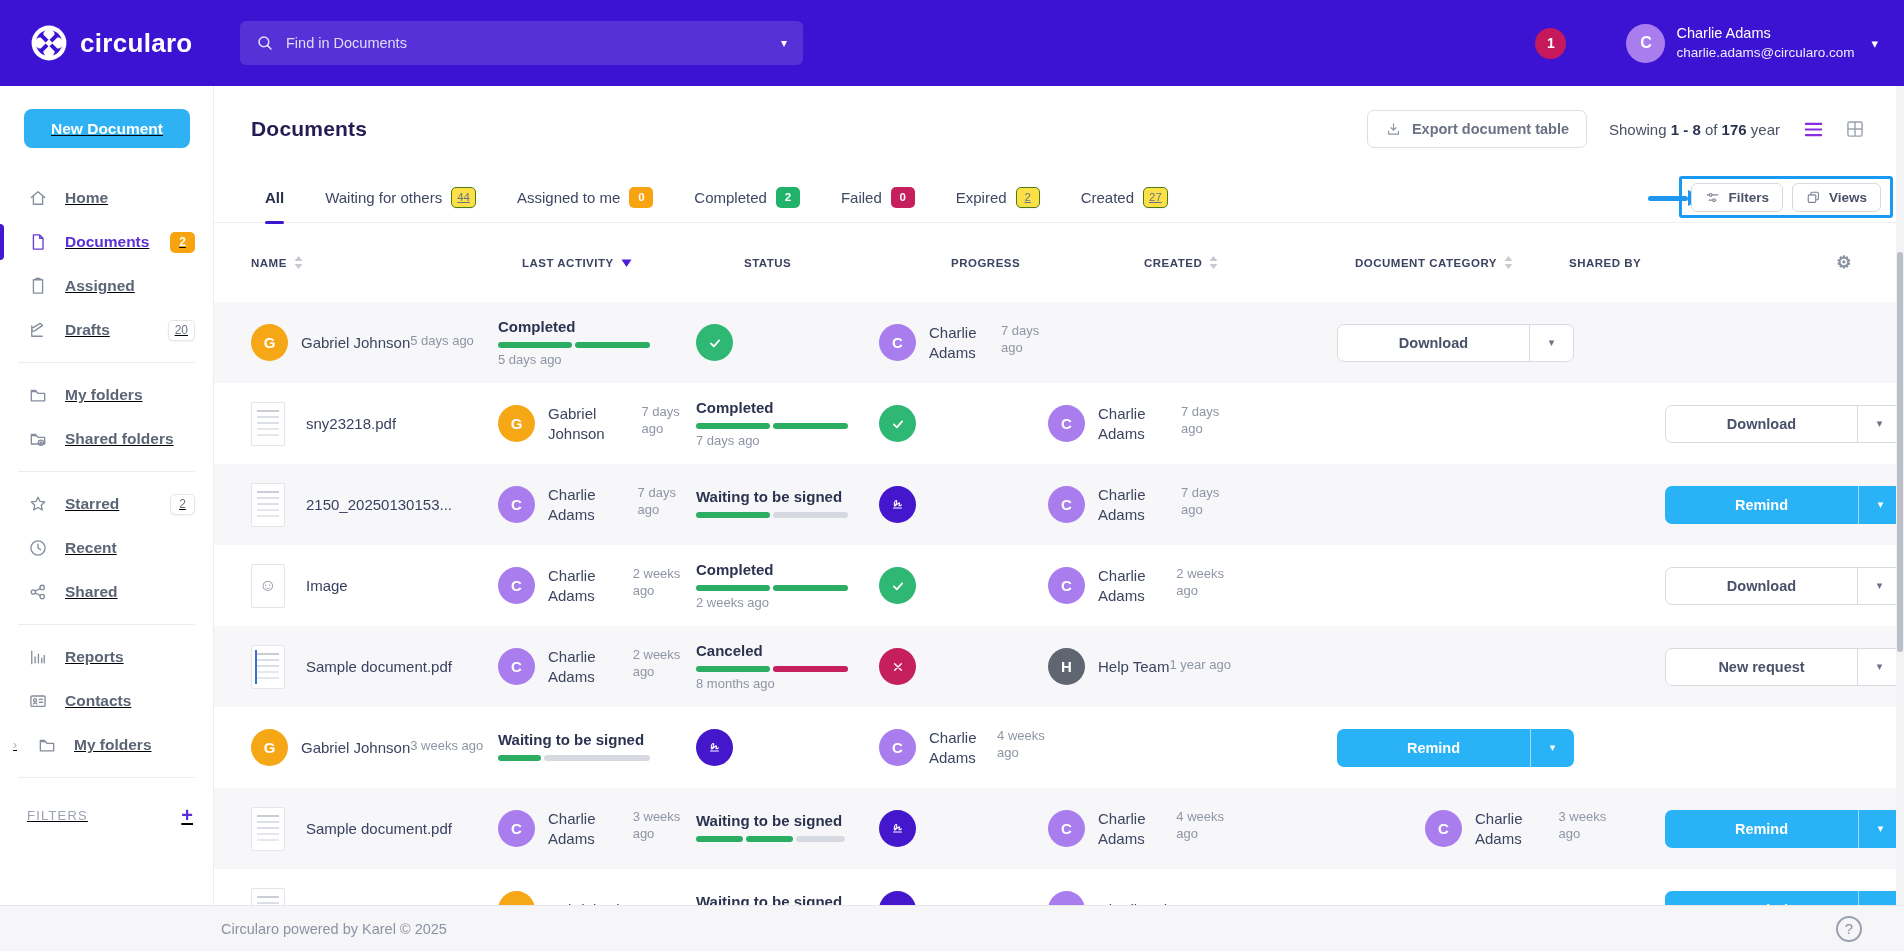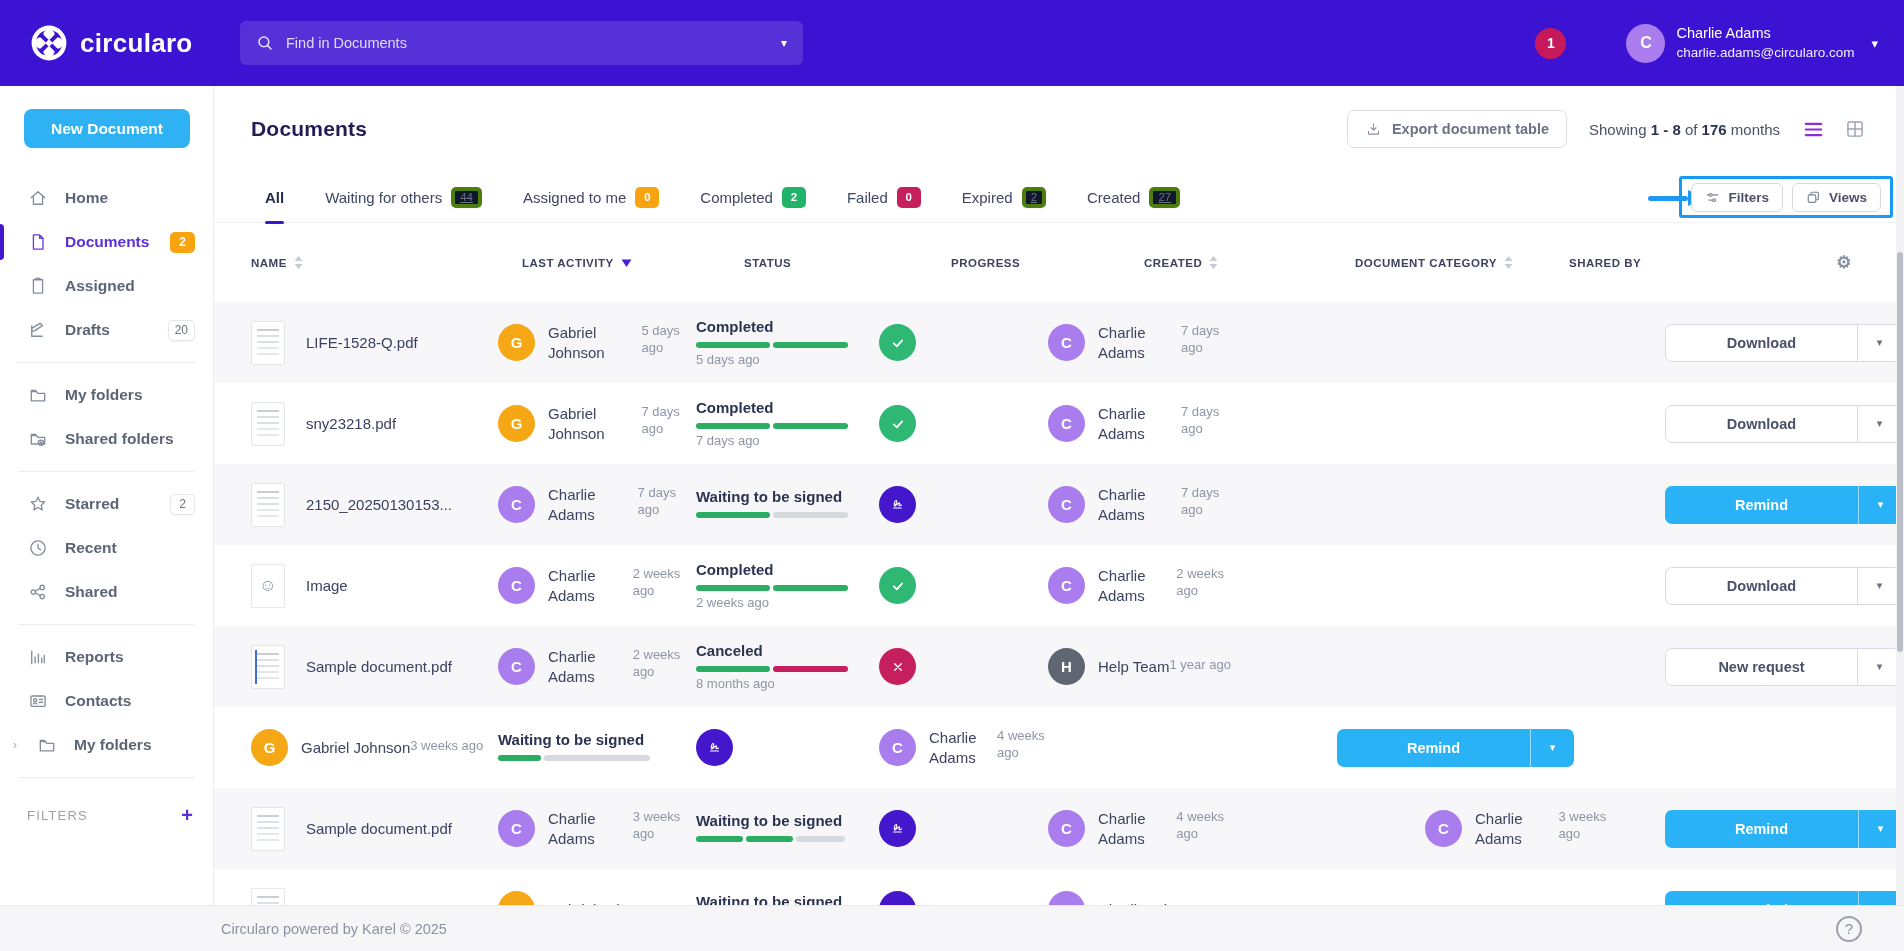--- a/index.html
+++ b/index.html
@@ -15,21 +15,21 @@
   .top-right { position:absolute; right:26px; top:0; height:86px; display:flex; align-items:center; gap:30px; }
   .notif { width:31px; height:31px; border-radius:50%; background:#c6195c; color:#fff; font-size:14px; font-weight:bold; display:flex; align-items:center; justify-content:center; margin-right:30px; }
   .userblock { display:flex; align-items:center; gap:11px; }
   .avatar-lg { width:39px; height:39px; border-radius:50%; background:#a97ded; color:#fff; font-weight:bold; font-size:16px; display:flex; align-items:center; justify-content:center; }
   .user-meta { display:flex; flex-direction:column; line-height:1.35; }
   .user-name { color:#fff; font-size:14.5px; }
   .user-email { color:rgba(255,255,255,.92); font-size:13.5px; }
   .top-caret { color:#fff; font-size:13px; margin-left:6px; }
 
   
-  .sidebar { position:absolute; left:0; top:86px; width:214px; bottom:0; background:#fff; border-right:1px solid #ededf1; z-index:20; }
+  .sidebar { position:absolute; left:0; top:86px; width:214px; bottom:0; background:#fff; border-right:1px solid #ededf1; z-index:20;text-decoration:underline; }
   .new-doc { display:block; margin:23px 0 28px 24px; width:166px; height:39px; background:#2eb2f3; border:none; border-radius:8px; color:#fff; font-size:15.5px; font-weight:bold; font-family:inherit; cursor:pointer; }
   .side-item { position:relative; height:44px; display:flex; align-items:center; padding-left:27px; gap:17px; cursor:pointer; }
   .side-item .slabel { font-size:15.5px; color:#5c6575; font-weight:600; }
   .side-item.active .slabel { color:#5b2fd6; }
   .side-item.active .sicon svg { stroke:#6a3bdc; }
   .side-item.active::before { content:""; position:absolute; left:0; top:4px; width:4px; height:36px; background:#4316cf; border-radius:0 4px 4px 0; }
   .sicon { width:21px; height:21px; display:flex; align-items:center; justify-content:center; }
   .sicon svg { stroke:#848d9d; fill:none; stroke-width:1.6; stroke-linecap:round; stroke-linejoin:round; width:20px; height:20px; }
   .sbadge { margin-left:auto; margin-right:18px; min-width:25px; height:21px; padding:0 6px; border-radius:5px; font-size:12px; display:flex; align-items:center; justify-content:center; }
   .sbadge.orange { background:#f7a410; color:#fff; font-weight:bold; }
@@ -51,21 +51,21 @@
   .showing b { color:#2b3350; }
   .view-icons { display:flex; align-items:center; gap:20px; }
   .vicon { width:22px; height:22px; display:flex; align-items:center; justify-content:center; cursor:pointer; }
 
   
   .tabs-row { position:absolute; left:0; top:86px; right:0; height:51px; border-bottom:1px solid #efeff2; display:flex; align-items:center; padding-left:51px; gap:41px; }
   .tab { position:relative; height:51px; display:flex; align-items:center; gap:9px; font-size:15px; color:#3f4763; cursor:pointer; }
   .tab.active { color:#272e4a; font-weight:bold; }
   .tab.active::after { content:""; position:absolute; left:0; right:0; bottom:-1px; height:3px; background:#3b16ce; border-radius:2px; }
   .tbadge { min-width:24px; height:21px; padding:0 5px; border-radius:5px; font-size:11.5px; display:flex; align-items:center; justify-content:center; }
-  .tbadge.outline { background:#0f172a; border:4px solid #4d7c0f; color:#6a7284; box-shadow:0 1px 2px rgba(0,0,0,.05);text-decoration:underline; }
+  .tbadge.outline { background:#fde047; border:1px solid #4d7c0f; color:#6a7284; box-shadow:0 1px 2px rgba(0,0,0,.05);text-decoration:underline; }
   .tbadge.orange { background:#f7a410; color:#fff; font-weight:bold; }
   .tbadge.green { background:#22b36b; color:#fff; font-weight:bold; }
   .tbadge.crimson { background:#c51f5d; color:#fff; font-weight:bold; }
 
   
   .annot-box { position:absolute; right:11px; top:4px; height:42px; border:3px solid #189af2; border-radius:3px; display:flex; align-items:center; gap:9px; padding:0 9px; background:transparent; }
   .tool-btn { height:29px; display:flex; align-items:center; gap:8px; padding:0 13px; background:#fff; border:1px solid #d6d9e0; border-radius:6px; color:#4b5268; font-size:13.5px; font-weight:600; cursor:pointer; }
   .tool-btn svg { stroke:#7b8494; fill:none; stroke-width:1.5; stroke-linecap:round; }
   .annot-arrow { position:absolute; right:200px; top:18px; width:56px; height:16px; }
   .arrow-line { position:absolute; left:0; top:6px; width:40px; height:5px; background:#1e97f0; border-radius:3px; }
@@ -321,21 +321,21 @@
         <svg width="17" height="17" viewBox="0 0 24 24">
             <path d="M12 4 V12.5 M8.5 9.5 L12 13 L15.5 9.5 M5 14.5 V18.5 H19 V14.5"></path>
           </svg>
         <span>Export document table</span>
       </button>
       <span class="showing">
         <span>Showing</span>
         <b>1 - 8</b>
         <span>of</span>
         <b>176</b>
-        <span>months</span>
+        <span>year</span>
       </span>
       <div class="view-icons">
         <span class="vicon">
           <svg width="21" height="17" viewBox="0 0 24 20">
               <path d="M3 3.5 H21 M3 10 H21 M3 16.5 H21" stroke="#8a2be2" stroke-width="2.6" stroke-linecap="round" fill="none"></path>
             </svg>
         </span>
         <span class="vicon">
           <svg width="20" height="20" viewBox="0 0 24 24">
               <rect x="3.5" y="3.5" width="17" height="17" rx="2" stroke="#9aa1b0" stroke-width="1.7" fill="none"></rect>
@@ -444,24 +444,20 @@
         <span>SHARED BY</span>
       </div>
     <div class="hcell hcell-last">
       <span class="gear">⚙</span>
     </div>
   </div>
 
   <div class="rows">
 
     <div class="row">
-      <div class="c-name">
-          <span class="thumb"></span>
-          <span class="doc-name">LIFE-1528-Q.pdf</span>
-        </div>
       <div class="c-person">
           <span class="avatar av-orange">G</span>
           <span class="pmeta">
             <span class="pname">Gabriel Johnson</span>
             <span class="ptime">5 days ago</span>
           </span>
         </div>
       <div class="c-status">
           <span class="st-label">Completed</span>
           <span class="bar">

